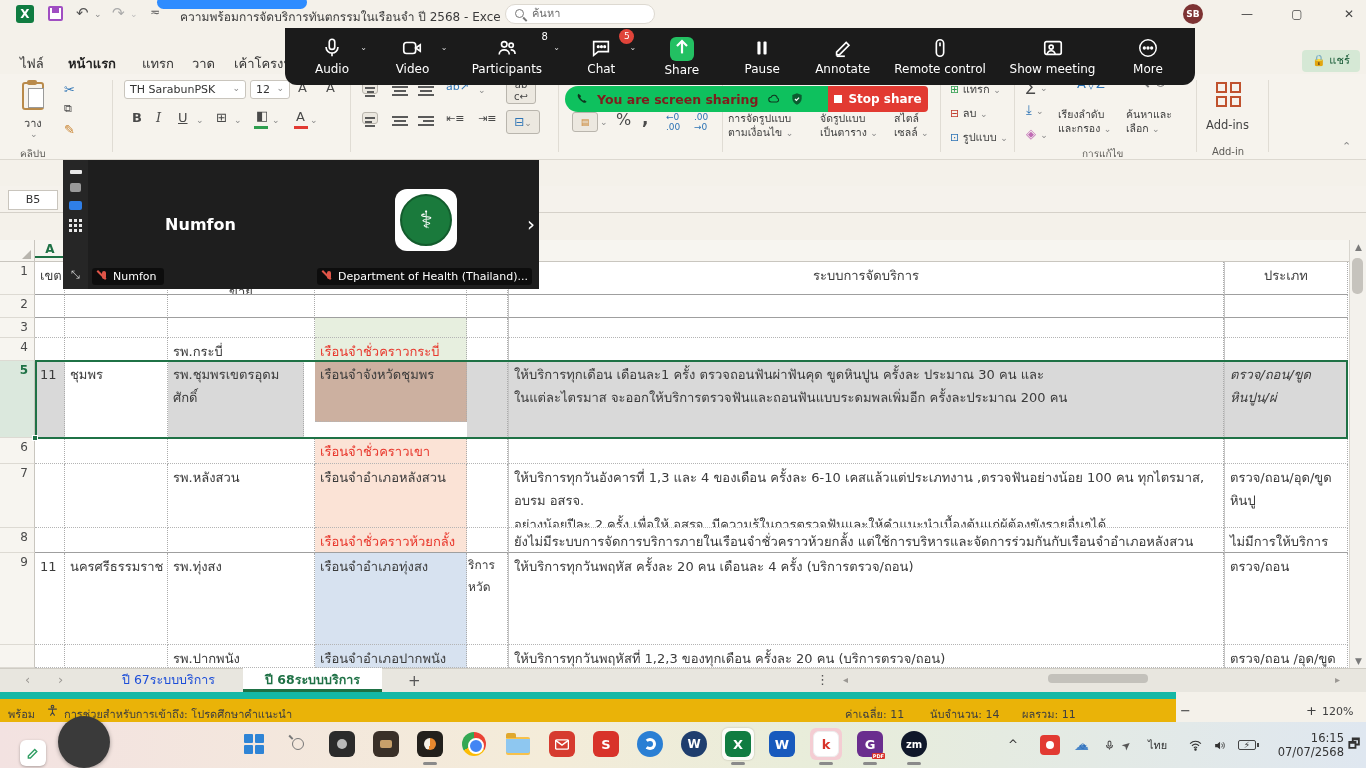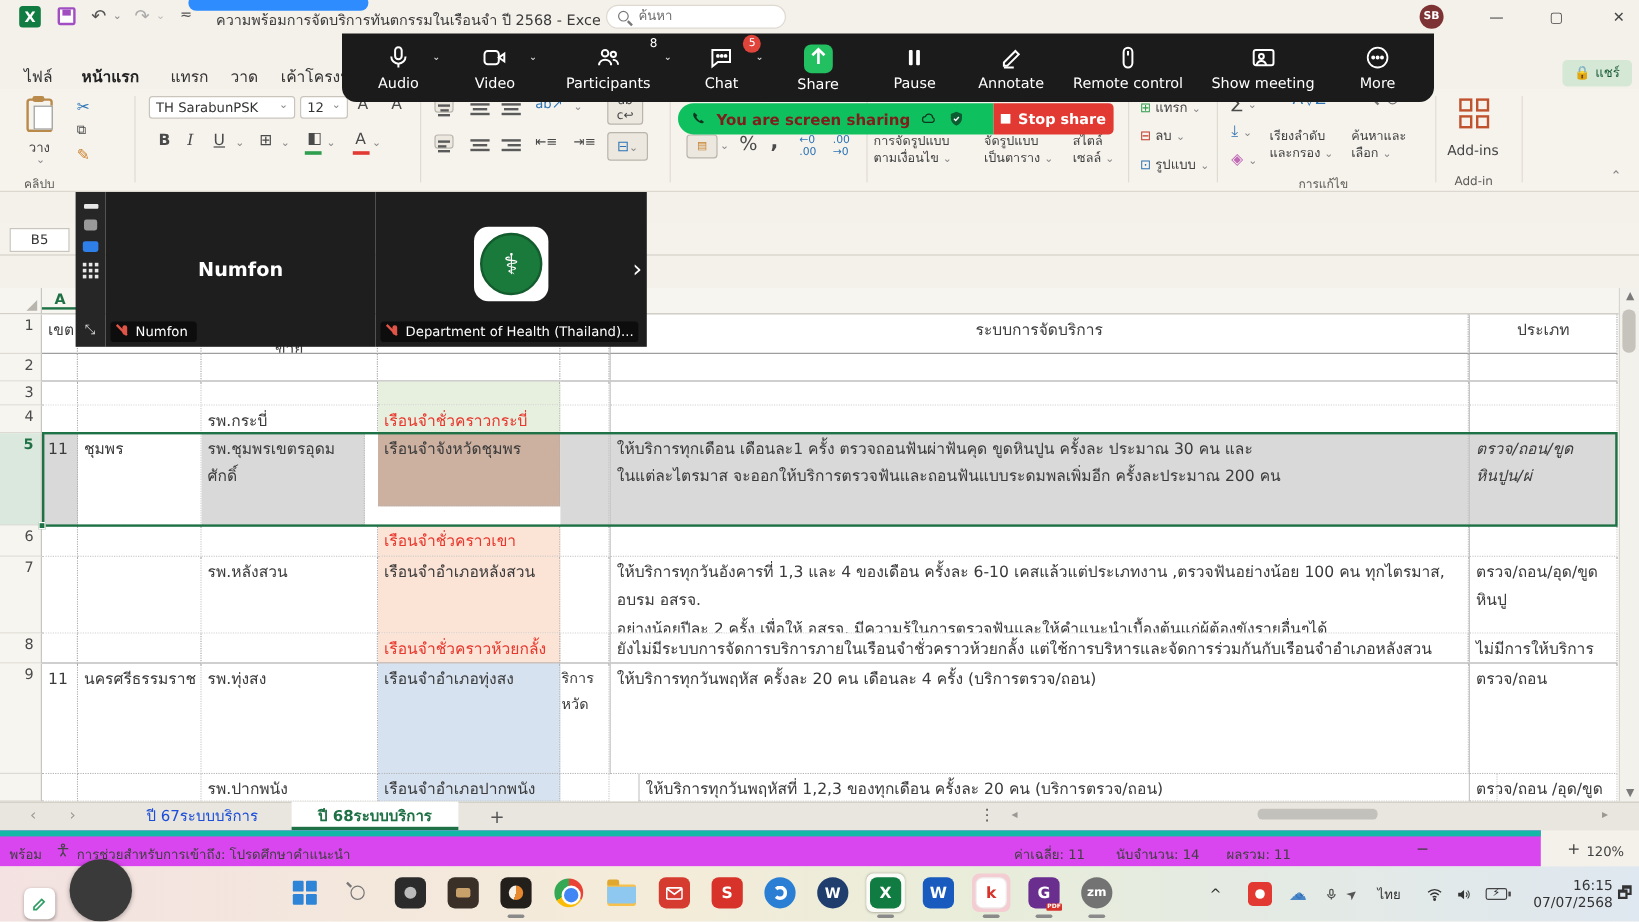--- a/index.html
+++ b/index.html
@@ -101,21 +101,21 @@
   #vscroll{left:1349px;top:240px;width:17px;height:428px;background:#f3f1ec;border-left:1px solid #d8d5ce}
   #vthumb{left:1352px;top:258px;width:11px;height:36px;background:#c6c3bd;border-radius:5px}
   .scroll-arrow{color:#7a7a7a;font-size:9px;text-align:center;width:17px}
   
   #tabbar{left:0;top:668px;width:1366px;height:24px;background:#e8e6df;border-top:1px solid #cfccc4}
   .navarrow{position:absolute;top:672px;color:#9b9893;font-size:13px}
   .sheettab{position:absolute;top:668px;height:24px;font-size:12.5px;color:#1d4ed8;text-align:center;line-height:24px;padding:0 22px}
   .sheettab.active{background:#fff;color:#1e7145;font-weight:bold;border-bottom:3px solid #1e7145}
   #hthumb{left:1048px;top:674px;width:100px;height:9px;background:#c3c1bb;border-radius:4px}
   
-  #statusbar{left:0;top:692px;width:1284px;height:30px;background:#d946ef;border-top:5px solid #14b8a6;font-size:11px;color:#3f3f3f}
+  #statusbar{left:0;top:692px;width:1176px;height:30px;background:#eab308;border-top:7px solid #14b8a6;font-size:11px;color:#3f3f3f}
   
   #taskbar{left:0;top:722px;width:1366px;height:46px;background:linear-gradient(90deg,#f3e2e1 0%,#f4ecd9 40%,#e8edda 60%,#dfe7f0 100%)}
   .tb-icon{position:absolute;top:728px;width:32px;height:32px;border-radius:6px;display:flex;align-items:center;justify-content:center}
   .tb-icon.activebg{background:rgba(255,255,255,.8);box-shadow:0 0 2px rgba(0,0,0,.25)}
   .tb-icon.pinkbg{background:#f4cdd3}
   .tb-pill{position:absolute;top:762px;width:14px;height:3px;background:#8a8a8a;border-radius:2px}
   .win-logo{width:20px;height:20px;display:grid;grid-template-columns:9px 9px;grid-template-rows:9px 9px;gap:2px}
   .win-logo i{background:#2e84d6;border-radius:1px}
   .appsq{width:26px;height:26px;border-radius:6px;color:#fff;font-weight:bold;display:flex;align-items:center;justify-content:center;font-size:13px}
   .chrome-ic{width:24px;height:24px;border-radius:50%;background:conic-gradient(#ea4335 0 33%,#fbbc05 33% 66%,#34a853 66% 100%);position:relative}
@@ -354,21 +354,21 @@
     <div class="cell" style="left: 467px; top: 553px; width: 41px; height: 92px; font-size: 12px; padding: 2px 1px;">ริการ
 หวัด</div>
     <div class="cell b-lsolid" style="left: 508px; top: 553px; width: 716px; height: 92px;">ให้บริการทุกวันพฤหัส ครั้งละ 20 คน เดือนละ 4 ครั้ง (บริการตรวจ/ถอน)</div>
     <div class="cell b-lsolid" style="left: 1224px; top: 553px; width: 124px; height: 92px;">ตรวจ/ถอน</div>
     <div class="rownum" style="top: 645px; height: 23px;"></div>
     <div class="cell" style="left: 35px; top: 645px; width: 30px; height: 23px;"></div>
     <div class="cell" style="left: 65px; top: 645px; width: 103px; height: 23px;"></div>
     <div class="cell" style="left: 168px; top: 645px; width: 147px; height: 23px;">รพ.ปากพนัง</div>
     <div class="cell bg-blue" style="left: 315px; top: 645px; width: 152px; height: 23px;">เรือนจำอำเภอปากพนัง</div>
     <div class="cell" style="left: 467px; top: 645px; width: 41px; height: 23px;"></div>
-    <div class="cell b-lsolid" style="left: 508px; top: 645px; width: 716px; height: 23px; margin-left: 24px;">ให้บริการทุกวันพฤหัสที่ 1,2,3 ของทุกเดือน ครั้งละ 20 คน (บริการตรวจ/ถอน)</div>
+    <div class="cell b-lsolid" style="left: 508px; top: 645px; width: 716px; height: 23px;">ให้บริการทุกวันพฤหัสที่ 1,2,3 ของทุกเดือน ครั้งละ 20 คน (บริการตรวจ/ถอน)</div>
     <div class="cell b-lsolid" style="left: 1224px; top: 645px; width: 124px; height: 23px;">ตรวจ/ถอน /อุด/ขูดหินปู</div>
   </div>
 <div id="vscroll" class="abs">
   <div class="scroll-arrow" style="margin-top:2px">▲</div>
   <div class="scroll-arrow" style="position:absolute;bottom:2px">▼</div>
 </div>
 <div id="vthumb" class="abs"></div>
 
 <div id="zoom-toolbar" class="abs">
   <div class="zt-item">
@@ -605,21 +605,21 @@
     </div>
     <div class="tb-icon pinkbg" style="left: 810px;">
       <div class="appsq" style="background:#fff;color:#d8332a;border:1px solid #eee">k</div>
     </div>
     <div class="tb-pill" style="left: 819px;"></div>
     <div class="tb-icon" style="left: 854px;">
       <div class="appsq" style="background:#6a2e8e;position:relative">G<span style="position:absolute;right:-2px;bottom:-2px;background:#d8332a;color:#fff;font-size:5px;padding:0 1px;border-radius:1px">PDF</span></div>
     </div>
     <div class="tb-pill" style="left: 863px;"></div>
     <div class="tb-icon" style="left: 898px;">
-      <div class="appsq" style="background:#737373;border-radius:50%;font-size:10px">zm</div>
+      <div class="appsq" style="background:#0f172a;border-radius:50%;font-size:10px">zm</div>
     </div>
     <div class="tb-pill" style="left: 907px;"></div>
   </div>
 <div class="tray" style="left:1008px">
     <span style="font-size:12px">^</span>
   </div>
 <div class="tray" style="left:1040px">
     <div style="width:20px;height:20px;background:#e23a32;border-radius:4px;display:flex;align-items:center;justify-content:center">
       <div style="width:8px;height:8px;border-radius:50%;background:#fff"></div>
     </div>

